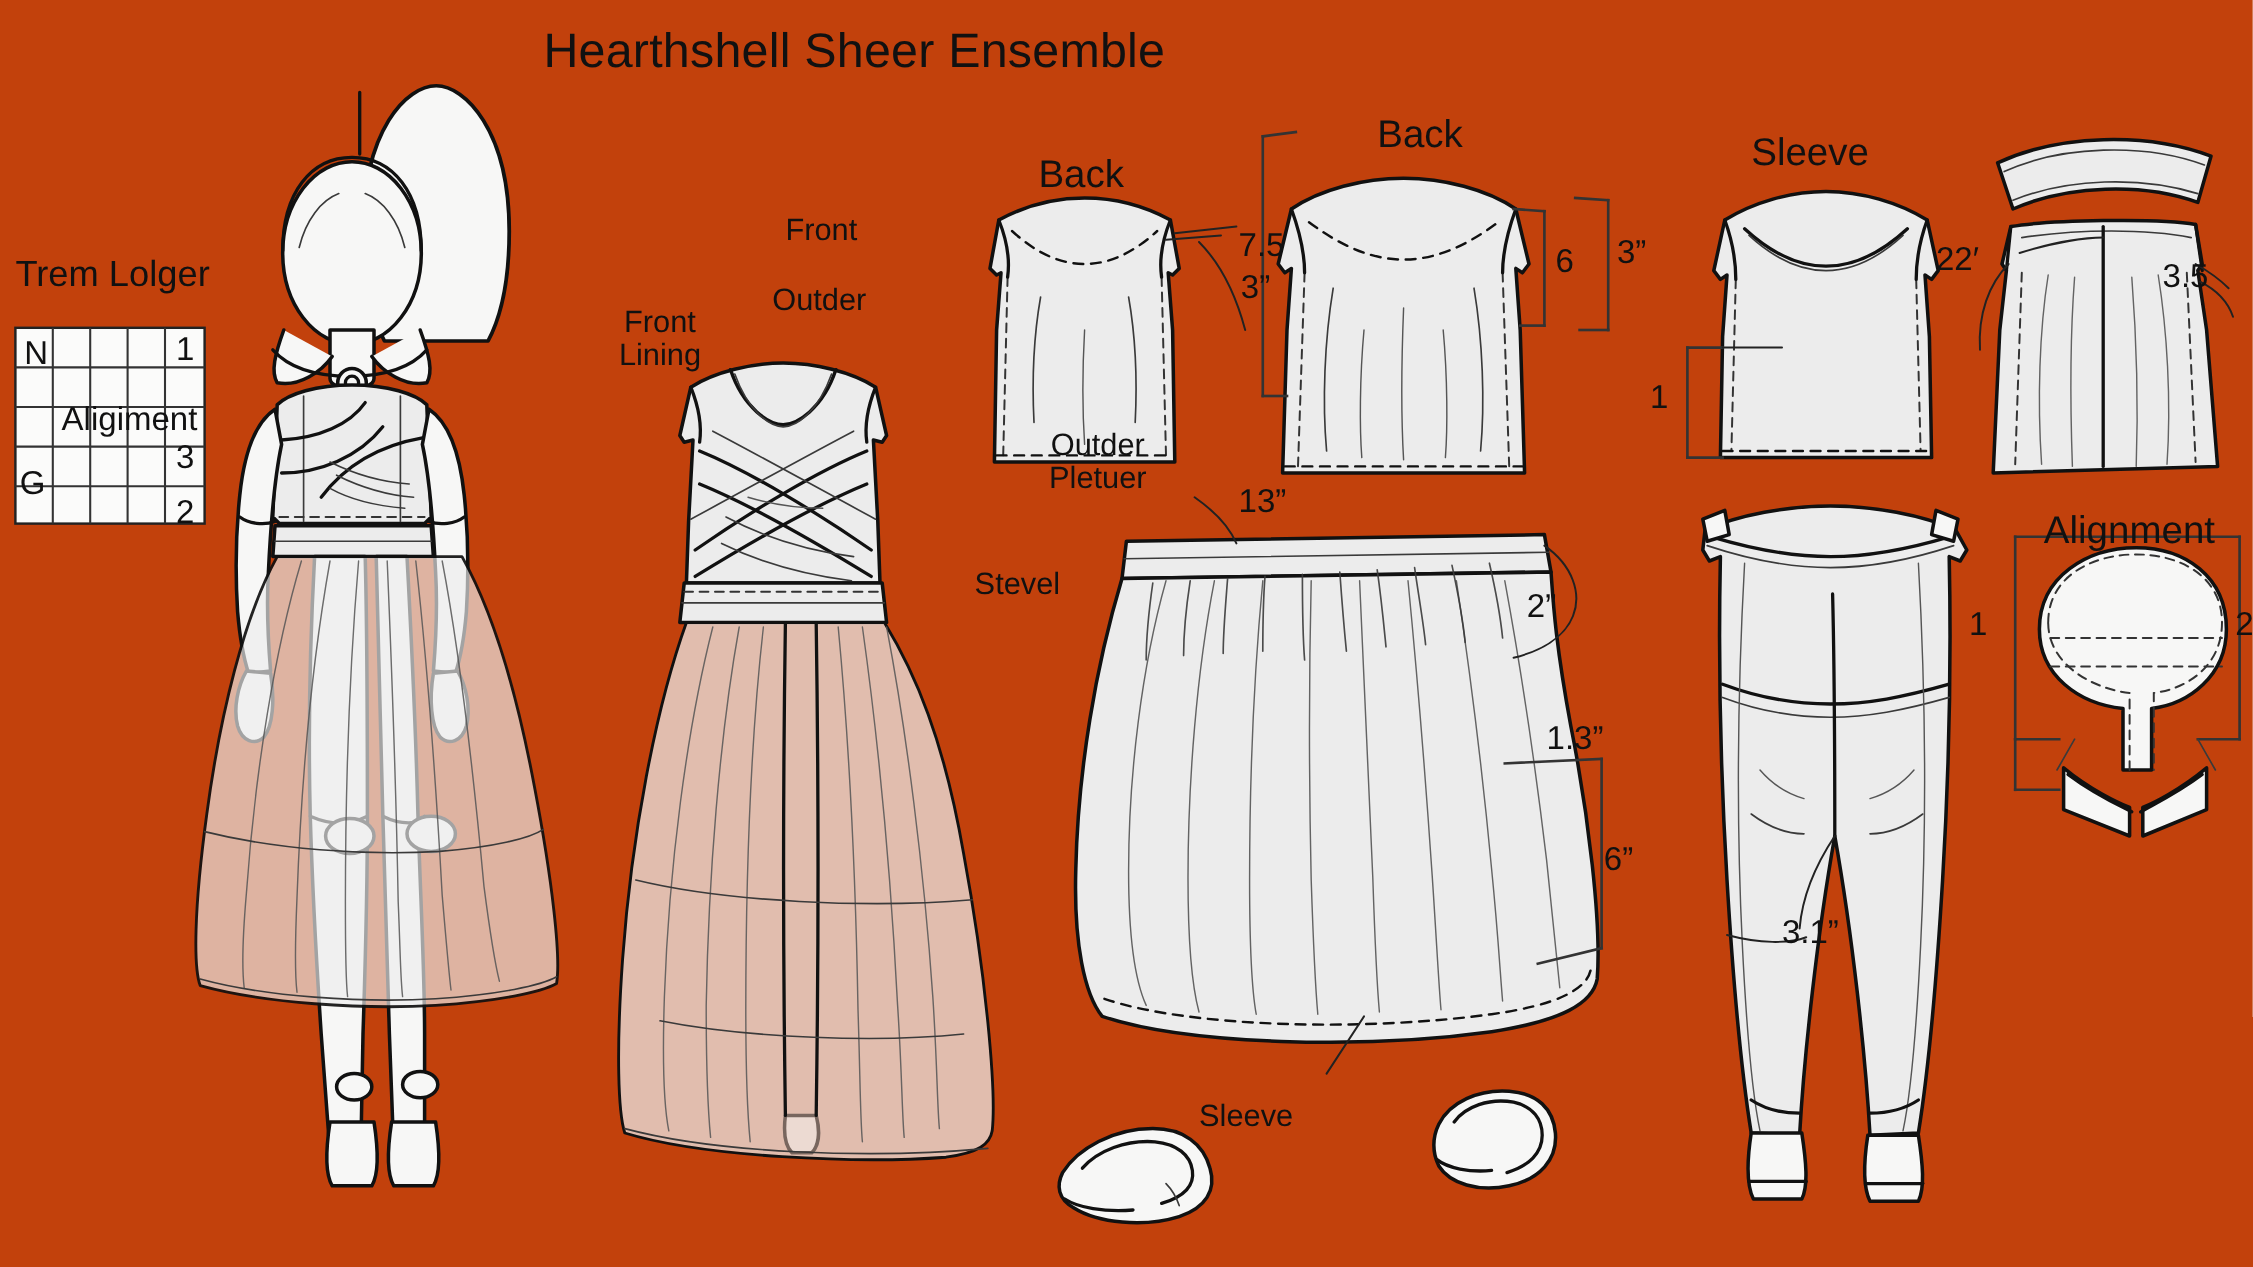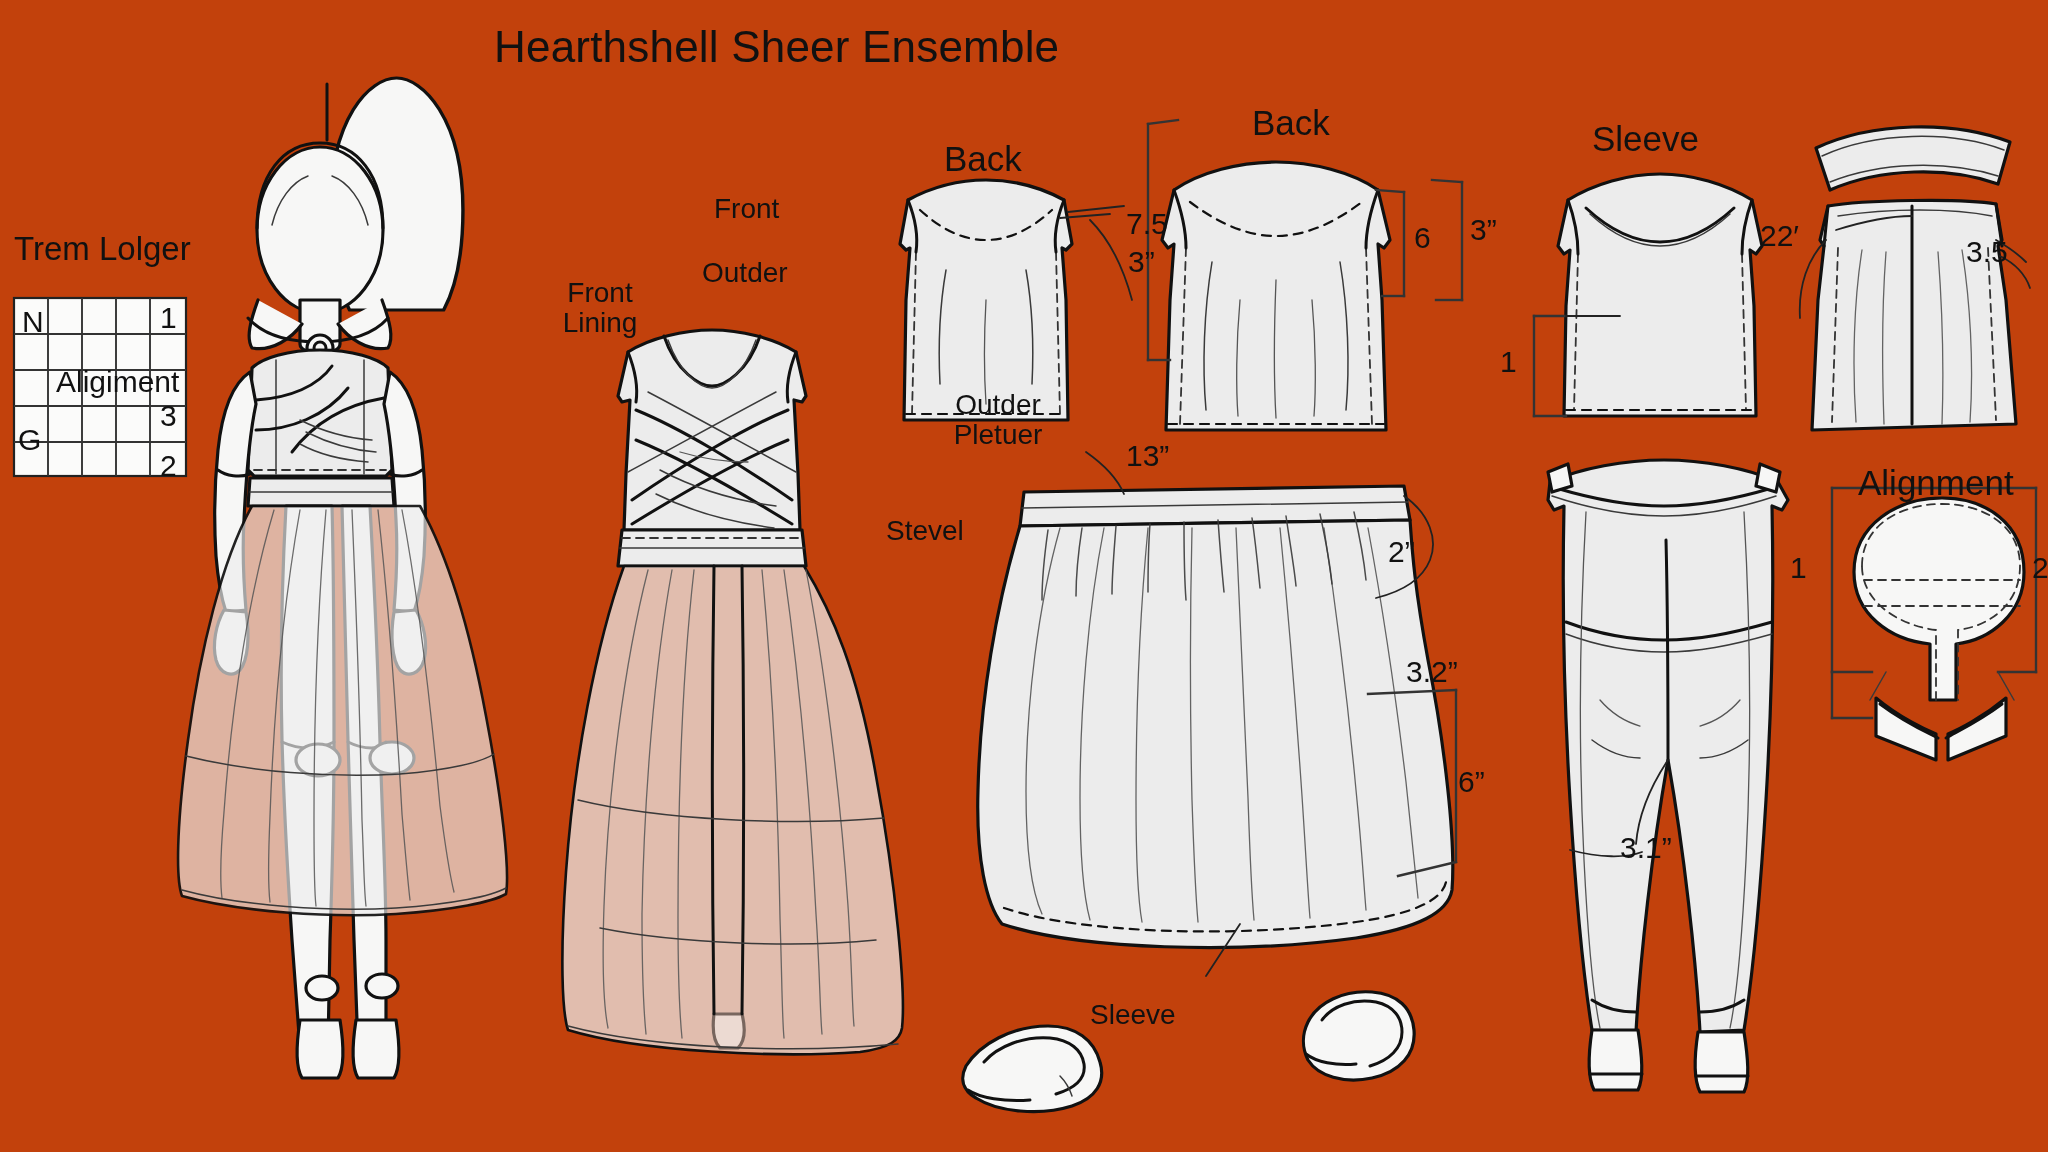--- a/index.html
+++ b/index.html
@@ -468,21 +468,21 @@
   <div class="lbl sect" style="left:1252px; top:104px;">Back</div>
   <div class="lbl sect" style="left:1592px; top:120px;">Sleeve</div>
   <div class="lbl sect" style="left:1858px; top:452px;margin-top:12px;">Alignment</div>
 
   <div class="lbl dim" style="left:1126px; top:208px;">7.5</div>
   <div class="lbl dim" style="left:1128px; top:246px;">3”</div>
   <div class="lbl dim" style="left:1414px; top:222px;">6</div>
   <div class="lbl dim" style="left:1470px; top:214px;">3”</div>
   <div class="lbl dim" style="left:1126px; top:440px;">13”</div>
   <div class="lbl dim" style="left:1388px; top:536px;">2”</div>
-  <div class="lbl dim" style="left:1406px; top:656px;">3.2”</div>
+  <div class="lbl dim" style="left:1406px; top:656px;">1.3”</div>
   <div class="lbl dim" style="left:1458px; top:766px;">6”</div>
   <div class="lbl dim" style="left:1500px; top:346px;">1</div>
   <div class="lbl dim" style="left:1760px; top:220px;text-align:right;">22′</div>
   <div class="lbl dim" style="left:1966px; top:236px;text-align:center;">3.5</div>
   <div class="lbl dim" style="left:1620px; top:832px;">3.1”</div>
   <div class="lbl dim" style="left:1790px; top:552px;">1</div>
   <div class="lbl dim" style="left:2032px; top:552px;">2</div>
 
 </div>
 

